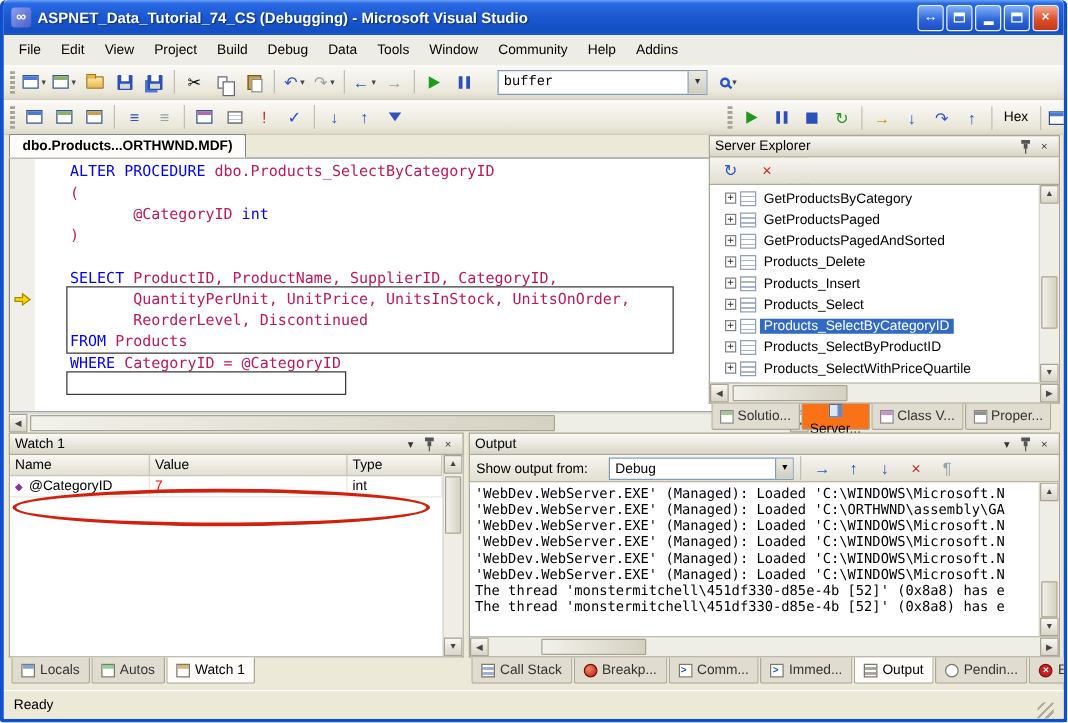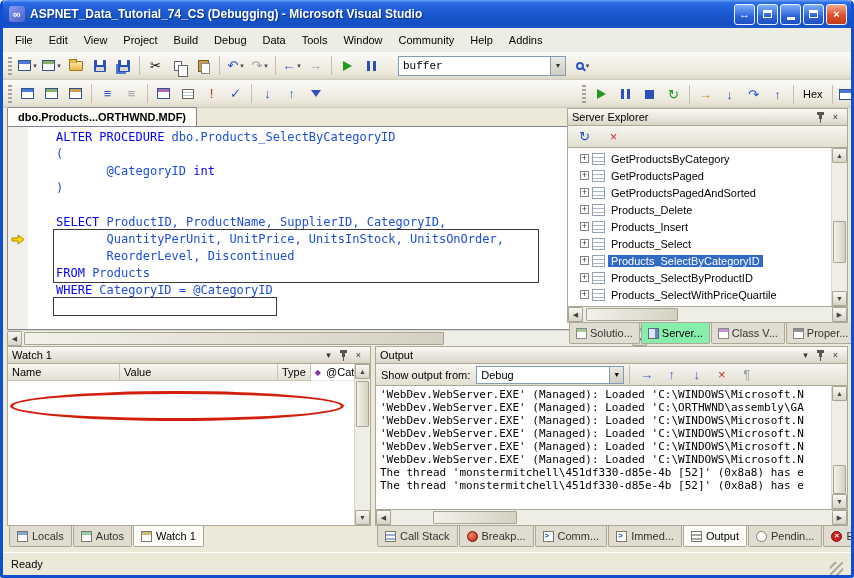--- a/index.html
+++ b/index.html
@@ -92,21 +92,21 @@
   .strip-btns { position:absolute; right:2px; bottom:3px; display:flex; gap:4px; }
   .strip-btn { width:15px; height:14px; display:flex; align-items:center; justify-content:center;
     font-size:9px; color:#333; }
   .editor-body { position:absolute; top:19px; left:0; right:0; bottom:16px; background:#fff;
     border:1px solid #828790; border-top:none; display:flex; overflow:hidden; }
   .gutter { width:20px; flex:none; background:#F0EFE9; position:relative; }
   .cur-arrow { position:absolute; left:3px; top:107px; }
   .code-area { flex:1; position:relative; overflow:hidden; padding:2px 0 0 28px;
     font-family:"DejaVu Sans Mono","Liberation Mono",monospace; font-size:12px; line-height:17px; }
   .code-line { height:17px; white-space:pre; }
-  .kw { color:var(--kw,#0000ff); } .tok { color:#1d4ed8; }
+  .kw { color:var(--kw,#0000ff); } .tok { color:#be185d; }
   .stmt-box { position:absolute; left:25px; top:102px; width:486px; height:54px; border:1px solid #3A3A3A; }
   .where-box { position:absolute; left:25px; top:170px; width:224px; height:19px; border:1px solid #3A3A3A; }
   .ed-vscroll { position:relative; }
   .ed-vthumb { width:13px; height:80px; margin-top:2px; }
   .ed-hscroll { position:absolute; left:0; right:0; bottom:0; }
   .ed-hthumb { width:420px; height:13px; margin:0 2px; }
 
   
   .se { position:absolute; left:564px; top:108px; width:281px; height:238px; display:flex; flex-direction:column; }
   .tool-title { height:18px; flex:none; display:flex; align-items:center; padding:0 4px;
@@ -126,49 +126,49 @@
   .sp-ic { width:13px; height:12px; border:1px solid #94A0B8; margin-right:3px; flex:none;
     background:repeating-linear-gradient(#fff 0 3px,#A8B4C8 3px 4px); }
   .tree-label { padding:0 3px; }
   .tree-item.selected .tree-label { background:var(--sel,#316AC5); color:#fff; }
   .se-vthumb { width:13px; height:42px; margin-top:58px; }
   .se-hscroll { flex:none; border:1px solid #ACA899; border-top:none; }
   .se-hthumb { width:92px; height:13px; margin-left:3px; }
   .se-tabs { height:23px; flex:none; display:flex; align-items:flex-start; padding-left:2px; gap:1px; }
   .se-tab { height:21px; display:flex; align-items:center; gap:3px; padding:0 6px; background:#E0DDD0;
     border:1px solid #ACA899; border-top:none; border-radius:0 0 2px 2px; white-space:nowrap; color:#333; }
-  .se-tab.active { background:#86efac; color:#000; }
+  .se-tab.active { background:#f97316; color:#000;flex-direction:column; }
   .tabic { width:11px; height:11px; flex:none; }
   .ic-solution { background:#fff; border:1px solid #888; box-shadow:inset 0 3px 0 #A0C890; }
   .ic-server { background:#DDE6F5; border:1px solid #667; box-shadow:inset -3px 0 0 #6A88C8; }
   .ic-class-view { background:#fff; border:1px solid #888; box-shadow:inset 0 3px 0 #C890D8; }
   .ic-properties { background:#fff; border:1px solid #888; box-shadow:inset 0 3px 0 #909090; }
 
   
   .watch { position:absolute; left:4px; top:346px; width:364px; height:180px; display:flex; flex-direction:column; }
   .watch-main { flex:1; display:flex; border:1px solid #ACA899; border-top:none; background:#fff; overflow:hidden; position:relative; }
-  .watch-grid { flex:1; display:flex; flex-direction:row; overflow:hidden; }
+  .watch-grid { flex:1; display:flex; flex-direction:column; overflow:hidden; }
   .watch-header { height:17px; flex:none; display:flex; background:linear-gradient(#F8F7F2,#E2DFD2);
     border-bottom:1px solid #C8C5B8; }
   .wcell { padding:1px 4px; display:flex; align-items:center; overflow:hidden; white-space:nowrap; }
   .watch-header .wcell { border-right:1px solid #C8C5B8; }
   .wc0 { width:112px; flex:none; } .wc1 { width:158px; flex:none; } .wc2 { flex:1; }
   .wrow { height:17px; flex:none; display:flex; border-bottom:1px solid #EAE8E0; }
   .wrow .wcell { border-right:1px solid #EAE8E0; }
   .wdiamond { color:#8833AA; font-size:8px; margin-right:5px; }
   .wval { color:var(--valred,#ff0000); }
   .watch-vthumb { width:13px; height:46px; margin-top:2px; }
   .annotation { position:absolute; left:2px; top:27px; width:334px; height:30px; border:3px solid var(--annred,#D2200C);
     border-radius:50%; pointer-events:none; z-index:5; }
 
   
   .output { position:absolute; left:372px; top:346px; width:473px; height:180px; display:flex; flex-direction:column; }
   .out-toolbar { height:22px; flex:none; display:flex; align-items:center; gap:2px; padding-left:5px;
     background:linear-gradient(#F6F5F0,#E2DFD2); border:1px solid #ACA899; border-top:none; }
-  .out-label { white-space:nowrap; margin-right:4px; }
+  .out-label { white-space:nowrap; margin-right:15px; }
   .out-combo { width:148px; height:18px; background:#fff; border:1px solid #7F9DB9; display:flex;
     align-items:center; padding-left:4px; }
   .out-combo .cbtn { width:14px; height:16px; margin-left:auto; border-left:1px solid #7F9DB9; display:flex;
     align-items:center; justify-content:center; font-size:7px; background:linear-gradient(#ECEAE2,#CFCCC0); }
   .out-main { flex:1; display:flex; border:1px solid #ACA899; border-top:none; background:#fff; overflow:hidden; }
   .out-body { flex:1; overflow:hidden; padding:2px 0 0 4px; font-family:"DejaVu Sans Mono","Liberation Mono",monospace;
     font-size:11px; line-height:13px; }
   .out-line { height:13px; white-space:pre; overflow:hidden; }
   .out-vthumb { width:13px; height:30px; margin-top:64px; }
   .out-hscroll { flex:none; border:1px solid #ACA899; border-top:none; }

